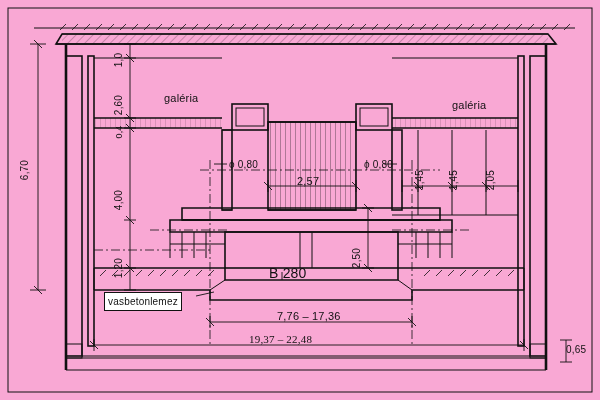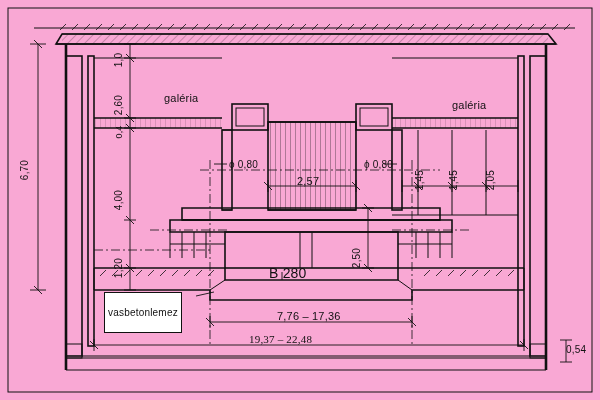--- a/index.html
+++ b/index.html
@@ -168,35 +168,35 @@
 
     <path d="M214 164 L227 164" class="dimline"></path>
     <path d="M384 164 L397 164" class="dimline"></path>
   </svg>
 
   <div class="lbl" style="left:164px;top:92px;font-size:11px;">galéria</div>
   <div class="lbl" style="left:452px;top:99px;font-size:11px;">galéria</div>
 
   <div class="lbl" style="left:254px;top:265px;font-size:14px;margin-left:15px;">B 280</div>
 
-  <div class="lbl" style="left:104px;top:292px;font-size:10px;border:1px solid #111;background:#fff;padding:14px 3px;">vasbetonlemez</div>
+  <div class="lbl" style="left:104px;top:292px;font-size:10px;border:1px solid #111;background:#fff;padding:3px 3px;">vasbetonlemez</div>
 
   <div class="lbl v" style="left:30px;top:170px;transform:rotate(-90deg) translate(-50%,-100%);">6,70</div>
   <div class="lbl v" style="left:124px;top:60px;transform:rotate(-90deg) translate(-50%,-100%);">1,0</div>
   <div class="lbl v" style="left:124px;top:105px;transform:rotate(-90deg) translate(-50%,-100%);">2,60</div>
   <div class="lbl v" style="left:124px;top:132px;transform:rotate(-90deg) translate(-50%,-100%);font-size:9px;">0,4</div>
   <div class="lbl v" style="left:124px;top:200px;transform:rotate(-90deg) translate(-50%,-100%);">4,00</div>
   <div class="lbl v" style="left:124px;top:268px;transform:rotate(-90deg) translate(-50%,-100%);">1,20</div>
   <div class="lbl v" style="left:362px;top:258px;transform:rotate(-90deg) translate(-50%,-100%);">2,50</div>
 
   <div class="lbl" style="left:229px;top:159px;">ϕ 0,80</div>
   <div class="lbl" style="left:364px;top:159px;">ϕ 0,80</div>
   <div class="lbl" style="left:297px;top:175px;font-size:11px;">2,57</div>
 
   <div class="lbl v" style="left:425px;top:180px;transform:rotate(-90deg) translate(-50%,-100%);">1,45</div>
   <div class="lbl v" style="left:459px;top:180px;transform:rotate(-90deg) translate(-50%,-100%);">1,45</div>
   <div class="lbl v" style="left:496px;top:180px;transform:rotate(-90deg) translate(-50%,-100%);">2,05</div>
 
   <div class="lbl" style="left:277px;top:310px;font-size:11px;">7,76 – 17,36</div>
   <div class="lbl" style="left:249px;top:333px;font-size:11px;font-family:Liberation Serif, serif;">19,37 – 22,48</div>
-  <div class="lbl" style="left:566px;top:344px;font-size:10px;">0,54</div>
+  <div class="lbl" style="left:566px;top:344px;font-size:10px;">0,65</div>
 
 </div>
 
 </body></html>

